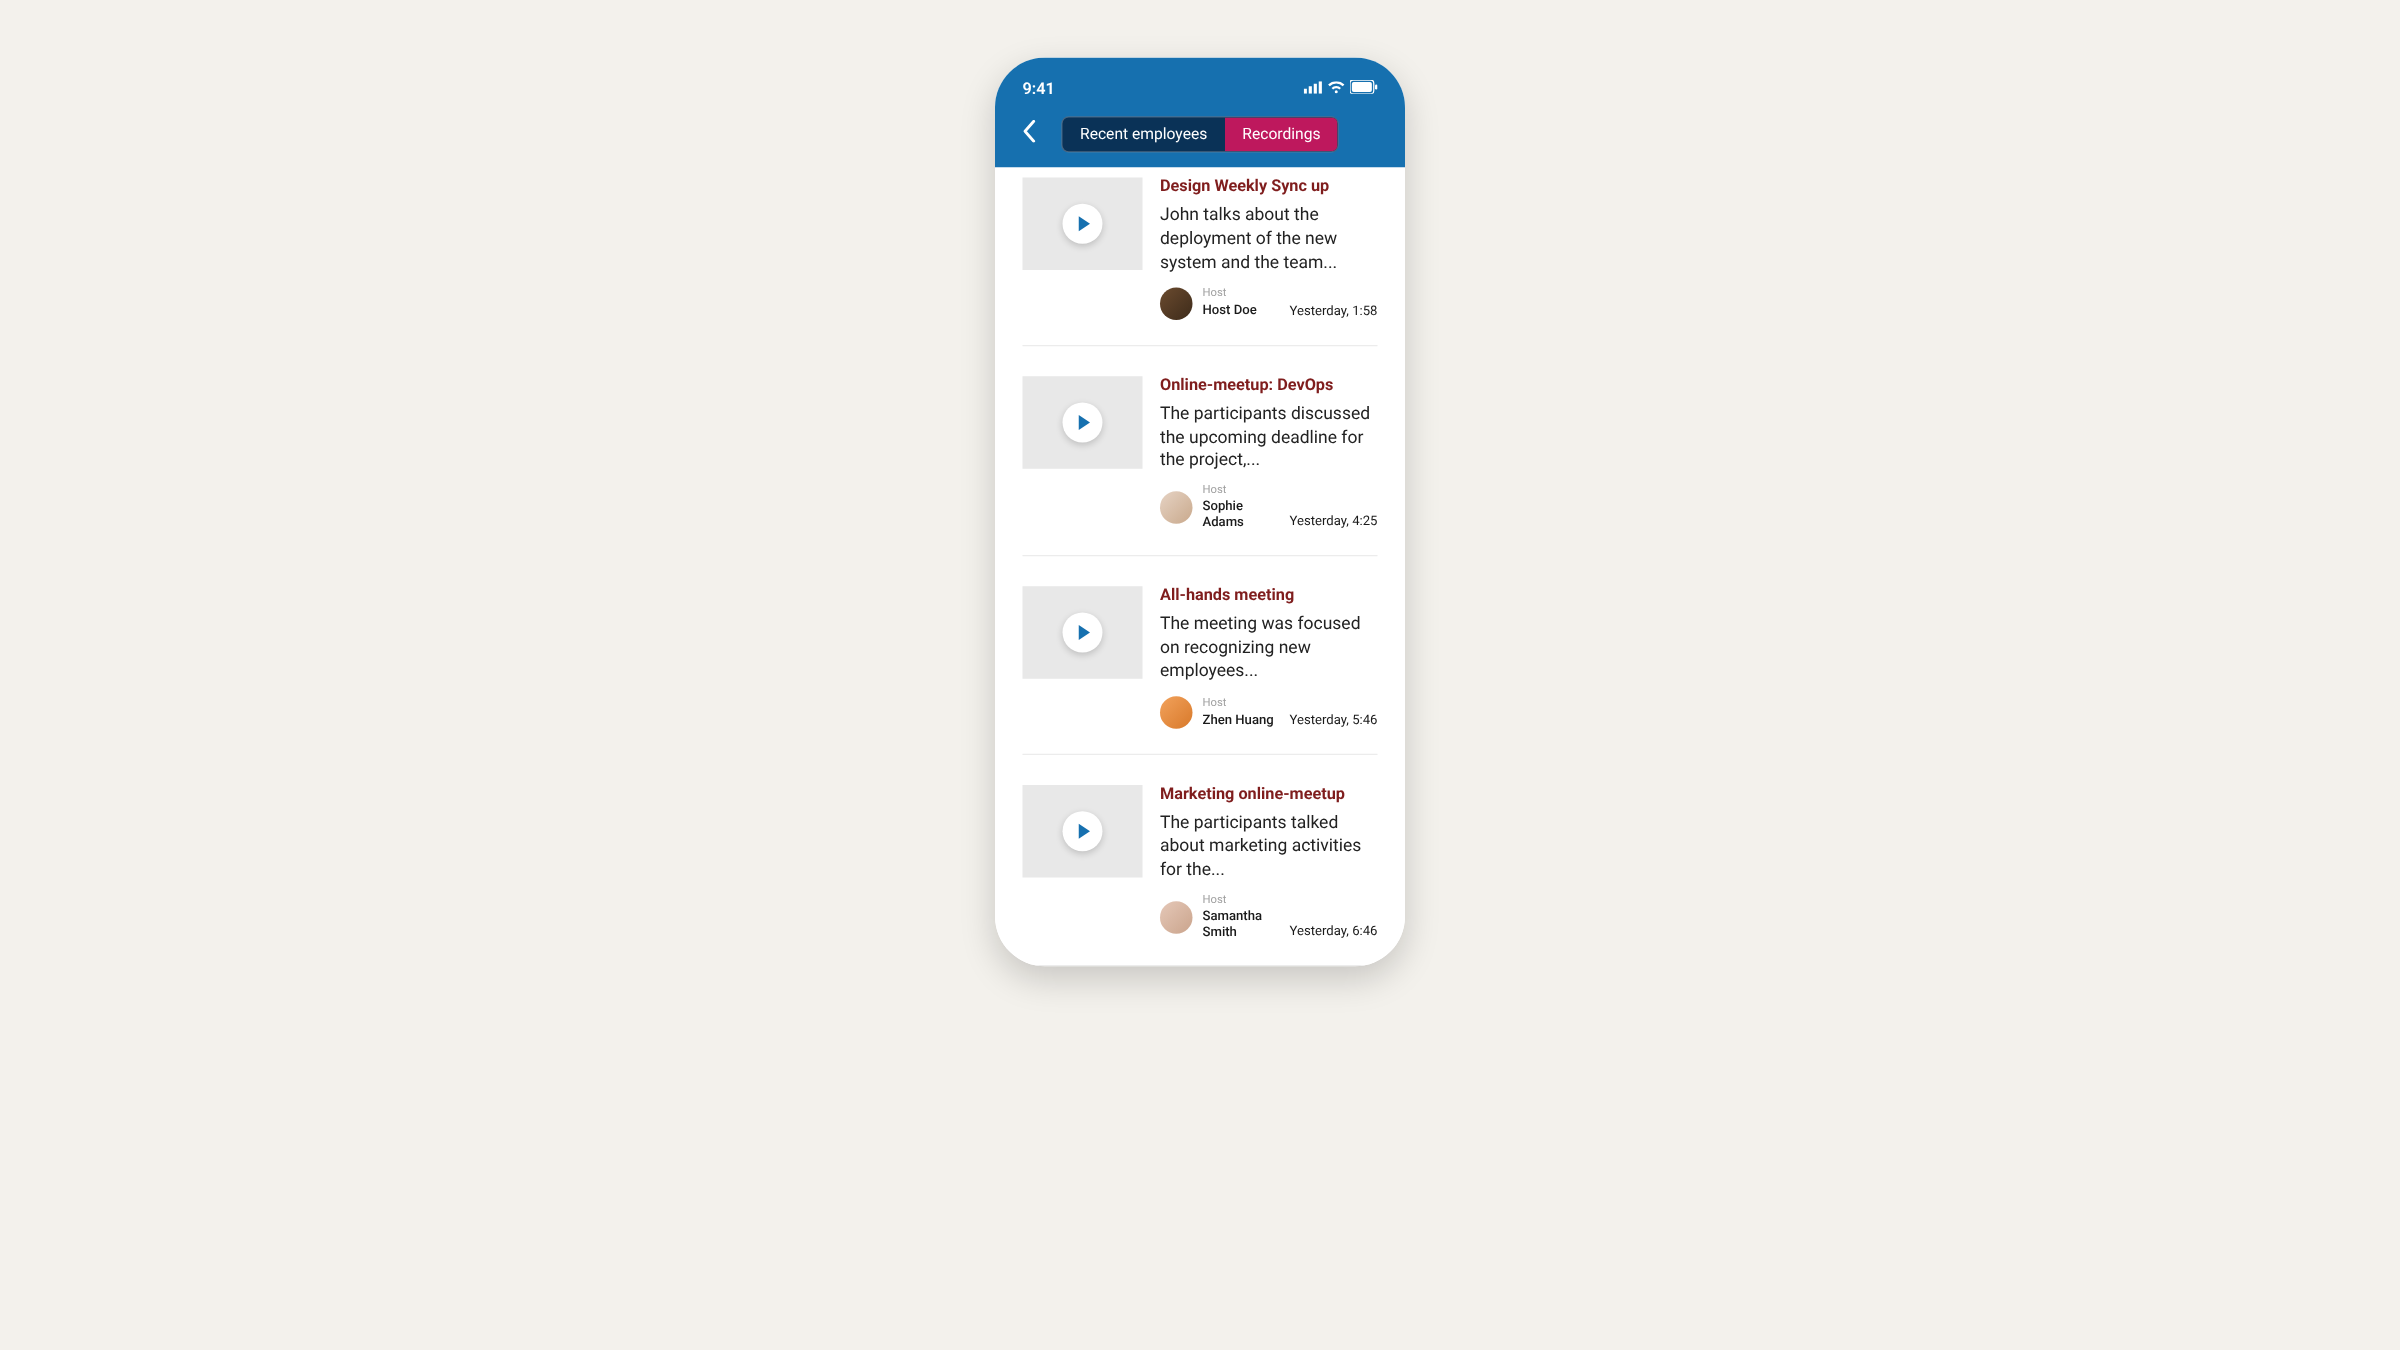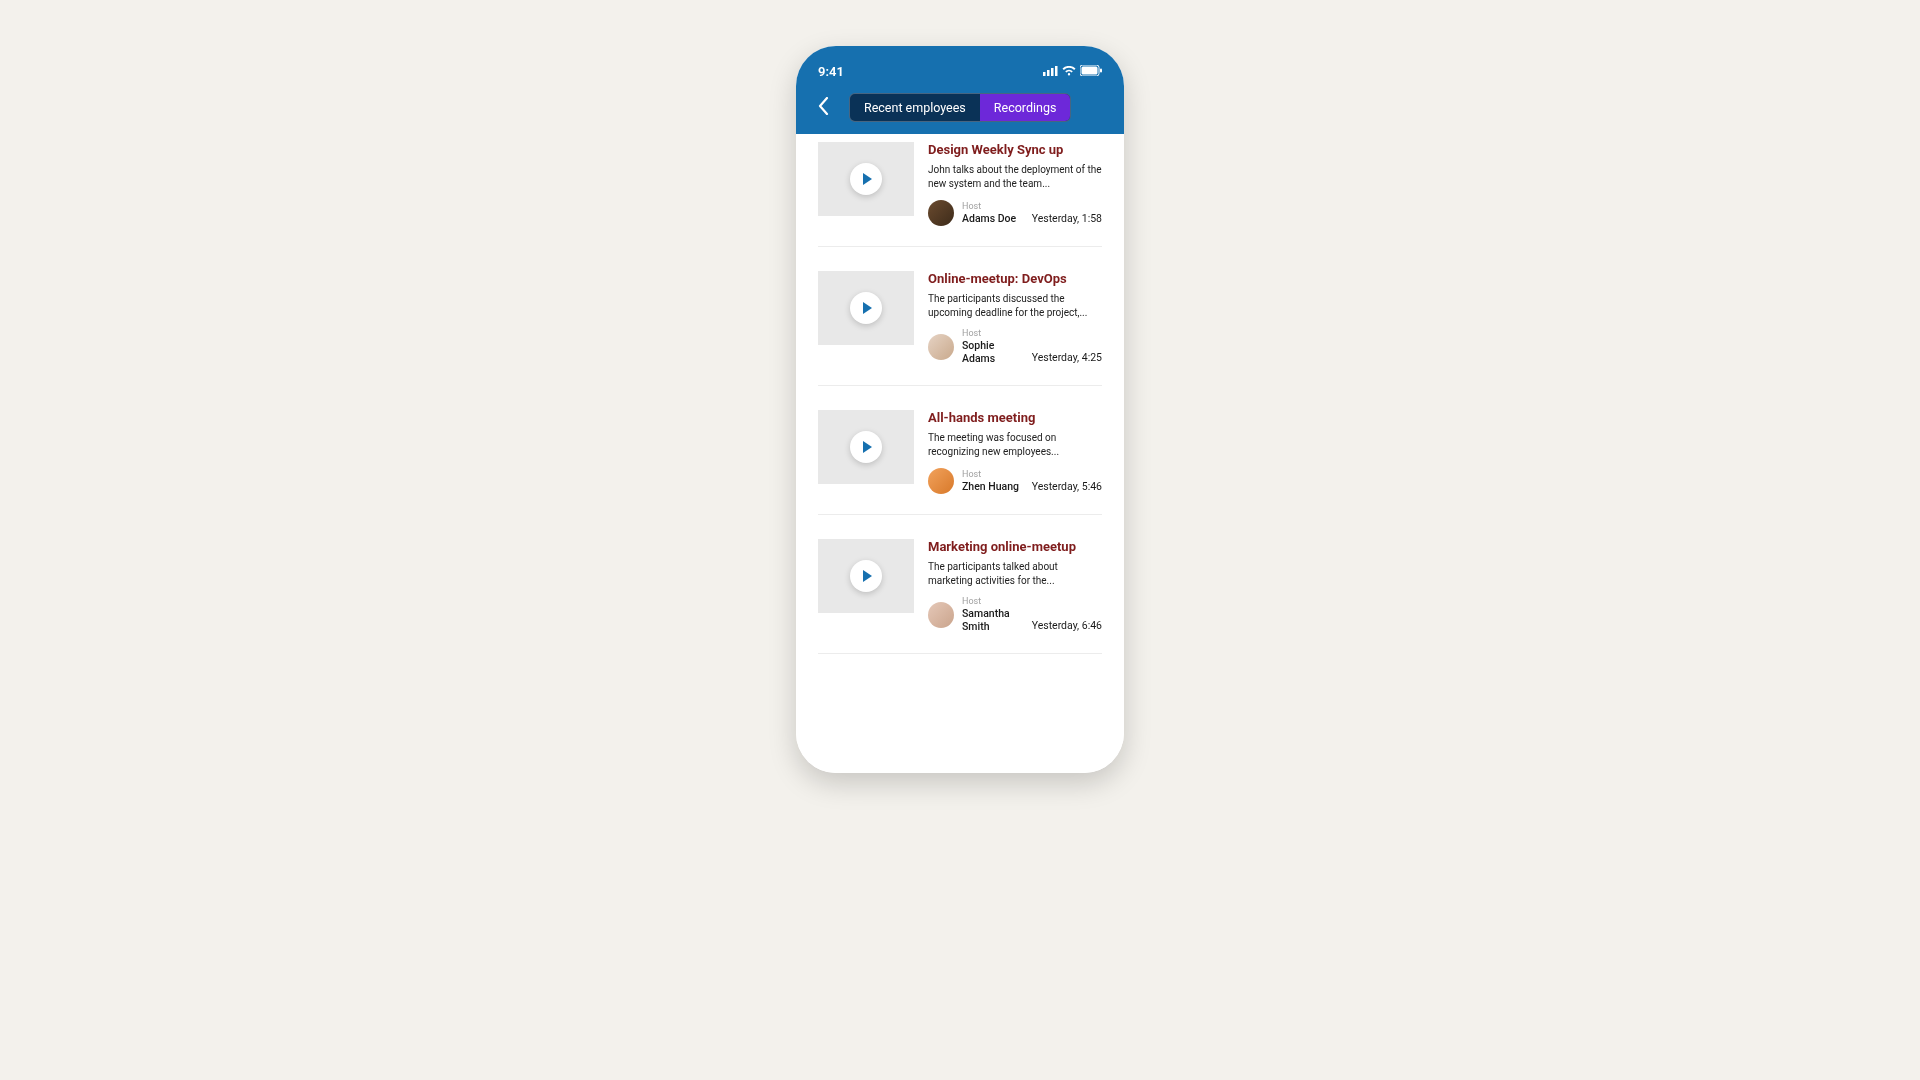--- a/index.html
+++ b/index.html
@@ -57,21 +57,21 @@
     background: #0A3257;
   }
   .seg-btn {
     padding: 6px 14px;
     font-size: 12.5px;
     color: #fff;
     cursor: pointer;
     white-space: nowrap;
   }
   .seg-btn.active {
-    background: #6d28d9;
+    background: #be185d;
   }
   
   .content {
     flex: 1;
     background: #fff;
     padding: 8px 22px 0 22px;
     overflow-y: hidden;
   }
   .search-wrap {
     position: relative;
@@ -129,21 +129,21 @@
     margin-left: 2px;
   }
   .rec-body { flex: 1; min-width: 0; }
   .rec-title {
     font-size: 13px;
     font-weight: 700;
     color: #7f1d1d;
     margin-bottom: 6px;
   }
   .rec-desc {
-    font-size: 10px;
+    font-size: 14px;
     color: #222;
     line-height: 1.35;
     margin-bottom: 10px;
   }
   .host-row {
     display: flex;
     align-items: center;
     gap: 8px;
   }
   .avatar {
@@ -224,21 +224,21 @@
               <div class="play-tri"></div>
             </div>
           </div>
           <div class="rec-body">
             <div class="rec-title">Design Weekly Sync up</div>
             <div class="rec-desc">John talks about the deployment of the new system and the team...</div>
             <div class="host-row">
               <div class="avatar" style="background: linear-gradient(135deg, rgb(107, 75, 47), rgb(61, 43, 26));"></div>
               <div class="host-col">
                 <div class="host-label">Host</div>
-                <div class="host-name">Adams Doe</div>
+                <div class="host-name">Host Doe</div>
               </div>
               <div class="rec-time">Yesterday, 1:58</div>
             </div>
           </div>
         </div>
         <div class="rec-item">
           <div class="thumb">
             <div class="play-circle">
               <div class="play-tri"></div>
             </div>

